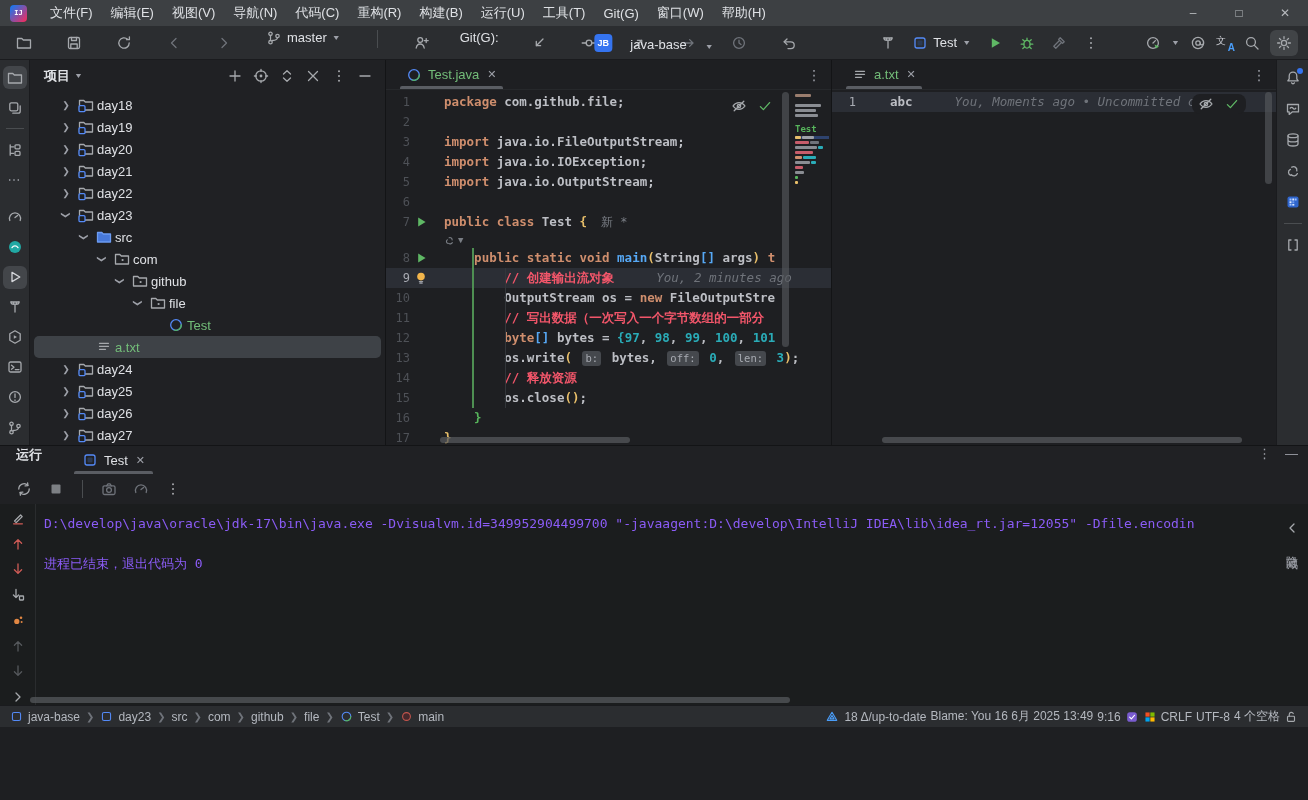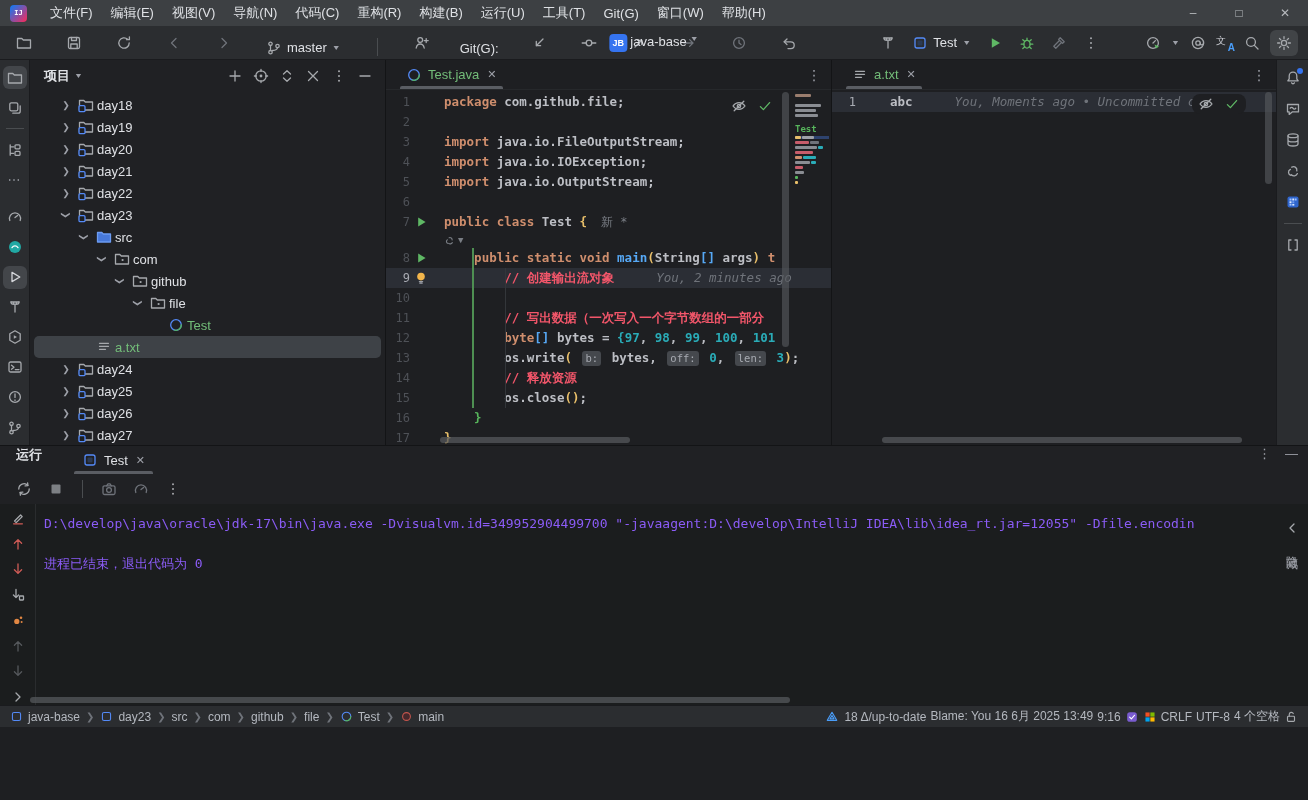--- a/index.html
+++ b/index.html
@@ -15,25 +15,25 @@
   .logo span{font-size:7px;font-weight:bold;color:#fff;font-family:"DejaVu Sans Mono",monospace}
   .menus{display:flex;height:100%}
   .menu-item{padding:0 9px;display:flex;align-items:center;color:#dfe1e5;cursor:default}
   .win-controls{margin-left:auto;display:flex;align-items:center;height:100%}
   .winbtn{width:46px;height:100%;display:flex;align-items:center;justify-content:center;color:#b6b9bd;font-size:12px}
 
   
   .toolbar{height:34px;flex:0 0 34px;background:#2b2d30;display:flex;align-items:center;
     padding:0 10px;position:relative;border-bottom:1px solid #1a1b1e}
   .tbtn{width:28px;height:26px;display:flex;align-items:center;justify-content:center;border-radius:5px}
-  .tb-group{display:flex;align-items:flex-end;gap:22px}
+  .tb-group{display:flex;align-items:flex-start;gap:22px}
   .tb-divider{width:1px;height:18px;background:#4a4d50;margin:0 8px}
   .branch-widget{display:flex;align-items:center;gap:5px;padding:0 6px;color:#dfe1e5}
   .git-label{color:#dfe1e5;margin:0 4px 0 2px}
-  .tb-center{position:absolute;left:50%;transform:translateX(-50%);display:flex;align-items:flex-start;gap:3px}
+  .tb-center{position:absolute;left:50%;transform:translateX(-50%);display:flex;align-items:flex-end;gap:18px}
   .jb-badge{width:18px;height:18px;border-radius:4px;background:#3574f0;color:#fff;font-size:9px;
     font-weight:bold;display:flex;align-items:center;justify-content:center}
   .tb-right{margin-left:auto;display:flex;align-items:center;gap:4px}
   .chip{display:flex;align-items:center;gap:5px;padding:0 6px;height:26px;border-radius:5px;color:#dfe1e5}
   .chev{color:#9da0a8;font-size:9px;transform:scaleY(.8)}
   .gear-box{background:#414447;border-radius:6px}
   .gap26{width:26px}
   .translate-ic{position:relative;width:18px;height:16px}
   .translate-ic .wen{position:absolute;left:0;top:-1px;font-size:10px;color:#ced0d6}
   .translate-ic .ta{position:absolute;right:-1px;bottom:-2px;font-size:10px;font-weight:bold;color:#4a9df8}
@@ -651,21 +651,21 @@
               <div class="cline inlay"><span class="inlay-ai"><svg width="11" height="11" viewBox="0 0 16 16" fill="none" stroke="#7a7e85" stroke-width="1.6">
                     <path d="M6 12.4c-3-.9-3.4-4.6-.6-6M6.8 4.2c2.8-1.4 5.6.6 5 3.6M12.4 10.6c-1 2.6-4.2 3-6 1.2"></path>
                   </svg><span>▼</span></span></div>
               <div class="cline"><span class="lnum">8</span><span class="gicon"><svg width="16" height="16" viewBox="0 0 16 16" fill="none" stroke="#a6a9ad" stroke-width="1.3" stroke-linecap="round" stroke-linejoin="round">
                     <path d="M5.2 3.6v8.8L12.6 8z" fill="#5fb865" stroke="none"></path>
                   </svg></span><span class="codetext"><span class="tk-kw">    public static void </span><span class="tk-mth">main</span><span class="tk-br1">(</span><span class="tk-pl">String</span><span class="tk-blue">[]</span><span class="tk-pl"> args</span><span class="tk-br1">)</span><span class="tk-kw"> t</span></span></div>
               <div class="cline current"><span class="lnum">9</span><span class="gicon"><svg width="16" height="16" viewBox="0 0 16 16" fill="none" stroke="#a6a9ad" stroke-width="1.3" stroke-linecap="round" stroke-linejoin="round">
                     <circle cx="8" cy="6.6" r="3.8" fill="#f2b54b" stroke="none"></circle>
                     <path d="M6.4 11.6h3.2M6.9 13.2h2.2" stroke="#9da0a8"></path>
                   </svg></span><span class="codetext"><span class="tk-cm">        // 创建输出流对象</span><span class="blame">You, 2 minutes ago</span></span></div>
-              <div class="cline"><span class="lnum">10</span><span class="gicon"></span></div>
+              <div class="cline"><span class="lnum">10</span><span class="gicon"></span><span class="codetext"><span class="tk-pl">        OutputStream os = </span><span class="tk-kw">new</span><span class="tk-pl"> FileOutputStre</span></span></div>
               <div class="cline"><span class="lnum">11</span><span class="gicon"></span><span class="codetext"><span class="tk-cm">        // 写出数据（一次写入一个字节数组的一部分</span></span></div>
               <div class="cline"><span class="lnum">12</span><span class="gicon"></span><span class="codetext"><span class="tk-kw">        byte</span><span class="tk-blue">[]</span><span class="tk-pl"> bytes = </span><span class="tk-num">{97</span><span class="tk-pl">, </span><span class="tk-num">98</span><span class="tk-pl">, </span><span class="tk-num">99</span><span class="tk-pl">, </span><span class="tk-num">100</span><span class="tk-pl">, </span><span class="tk-num">101</span></span></div>
               <div class="cline"><span class="lnum">13</span><span class="gicon"></span><span class="codetext"><span class="tk-pl">        os.write</span><span class="tk-br1">(</span><span class="tk-pl"> </span><span class="tk-chip">b:</span><span class="tk-pl"> bytes, </span><span class="tk-chip">off:</span><span class="tk-num"> 0</span><span class="tk-pl">, </span><span class="tk-chip">len:</span><span class="tk-num"> 3</span><span class="tk-br1">)</span><span class="tk-pl">;</span></span></div>
               <div class="cline"><span class="lnum">14</span><span class="gicon"></span><span class="codetext"><span class="tk-cm">        // 释放资源</span></span></div>
               <div class="cline"><span class="lnum">15</span><span class="gicon"></span><span class="codetext"><span class="tk-pl">        os.close</span><span class="tk-br1">()</span><span class="tk-pl">;</span></span></div>
               <div class="cline"><span class="lnum">16</span><span class="gicon"></span><span class="codetext"><span class="tk-br2">    }</span></span></div>
               <div class="cline"><span class="lnum">17</span><span class="gicon"></span><span class="codetext"><span class="tk-br1">}</span></span></div>
             </div>
           <div class="green-bar"></div>
           <div class="indent-guide"></div>

